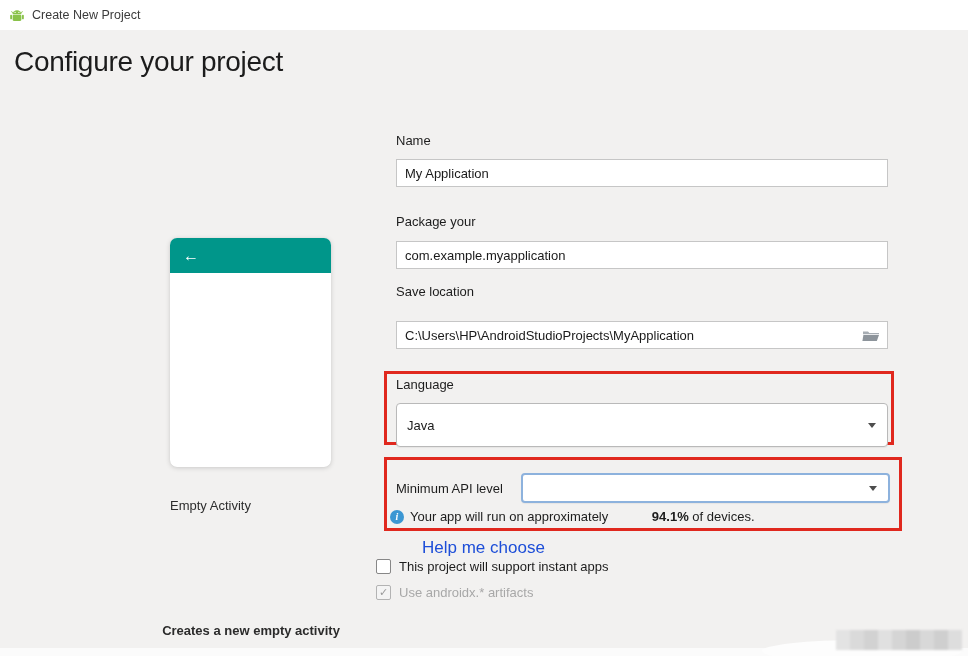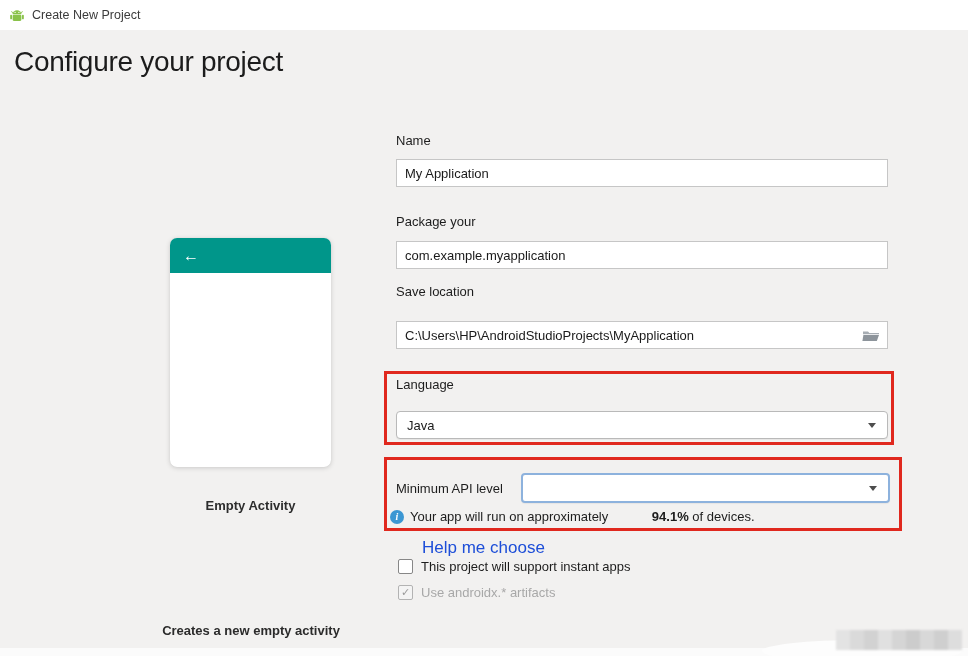--- a/index.html
+++ b/index.html
@@ -35,21 +35,21 @@
     background:#ffffff; border-radius:7px;
     box-shadow:0 1px 5px rgba(0,0,0,0.16), 0 0 1px rgba(0,0,0,0.10);
   }
   .preview-card .card-header {
     height:35px; background:#00968a; border-radius:7px 7px 0 0;
     display:flex; align-items:center; padding-left:13px;
   }
   .preview-card .back-arrow { color:#ffffff; font-size:16px; font-weight:bold; line-height:1; }
   .preview-caption {
     position:absolute; left:170px; top:498px; width:161px;
-    text-align:center; font-size:13px; font-weight:700; color:#2d2d2d;
+    text-align:left; font-size:13px; font-weight:400; color:#2d2d2d;
   }
   .footer-caption {
     position:absolute; left:141px; top:623px; width:220px;
     text-align:center; font-size:13px; font-weight:600; color:#2b2b2b;
   }
   
   .field-label {
     position:absolute; left:396px; font-size:13px; color:#1d1d1d;
   }
   .text-input {
@@ -84,21 +84,21 @@
     color:#ffffff; font-size:10px; font-weight:bold; font-style:italic;
     display:flex; align-items:center; justify-content:center;
     font-family:"Liberation Serif","DejaVu Serif",serif; flex:0 0 auto;
   }
   .info-text { font-size:13px; color:#1d1d1d; margin-left:6px; white-space:nowrap; }
   .info-text b { font-weight:700;margin-left:40px; }
   .help-link {
     position:absolute; left:422px; top:538px; font-size:17px; color:#1d4ed8; cursor:pointer;
   }
   
-  .check-row { position:absolute; left:398px; display:flex; align-items:center; cursor:pointer; }
+  .check-row { position:absolute; left:376px; display:flex; align-items:center; cursor:pointer; }
   .checkbox {
     width:15px; height:15px; border:1.5px solid #878787; border-radius:2px;
     background:#ffffff; display:flex; align-items:center; justify-content:center;
     font-size:11px; line-height:1; flex:0 0 auto;
   }
   .check-row .cb-label { font-size:13px; color:#1d1d1d; margin-left:8px; white-space:nowrap; }
   .check-row.disabled .checkbox { border-color:#b3b3b3; background:#f4f4f4; color:#9a9a9a; }
   .check-row.disabled .cb-label { color:#a8a8a8; }
   .checkbox .tick { visibility:hidden; }
   .check-row.checked .checkbox .tick { visibility:visible; }
@@ -167,21 +167,21 @@
 <span class="folder-btn" style="top:323px;">
   <svg width="18" height="13" viewBox="0 0 18 13">
     <path d="M1 2.5 h5 l1.4 1.6 H17 v1.2 H1 z" fill="#a7adb3"></path>
     <path d="M1.4 6 H17 l-2.2 6 H0.4 z" fill="#8d949b"></path>
   </svg>
 </span>
 
 <div class="annotation-box" style="left:384px; top:371px; width:510px; height:74px;"></div>
 
 <label class="field-label" style="top:377px;">Language</label>
-<div class="dropdown" style="left:396px; top:403px; width:492px; height:28px;margin-top:8px;">
+<div class="dropdown" style="left:396px; top:403px; width:492px; height:44px;">
   <span>Java</span>
   <span class="caret"></span>
 </div>
 
 <div class="annotation-box" style="left:384px; top:457px; width:518px; height:74px;"></div>
 
 <label class="field-label" style="left:396px; top:481px;">Minimum API level</label>
 <div class="dropdown focused" style="left:521px; top:473px; width:369px; height:30px;">
   <span class="caret"></span>
 </div>

